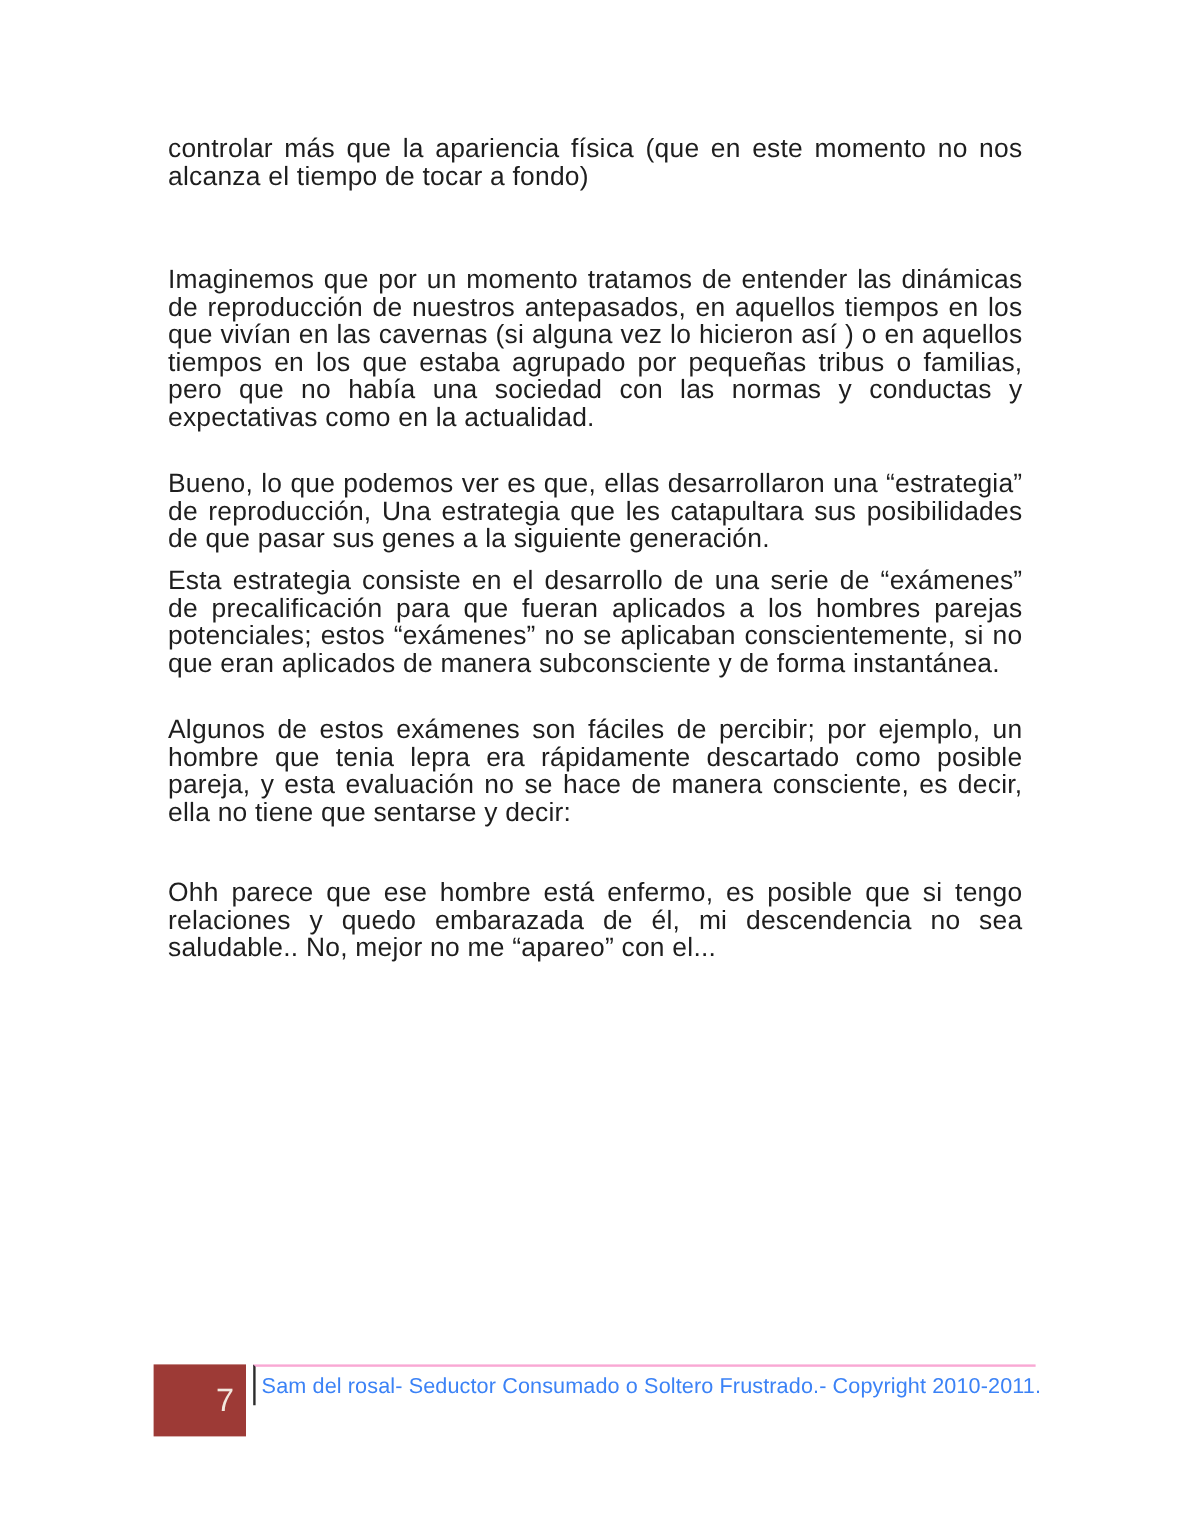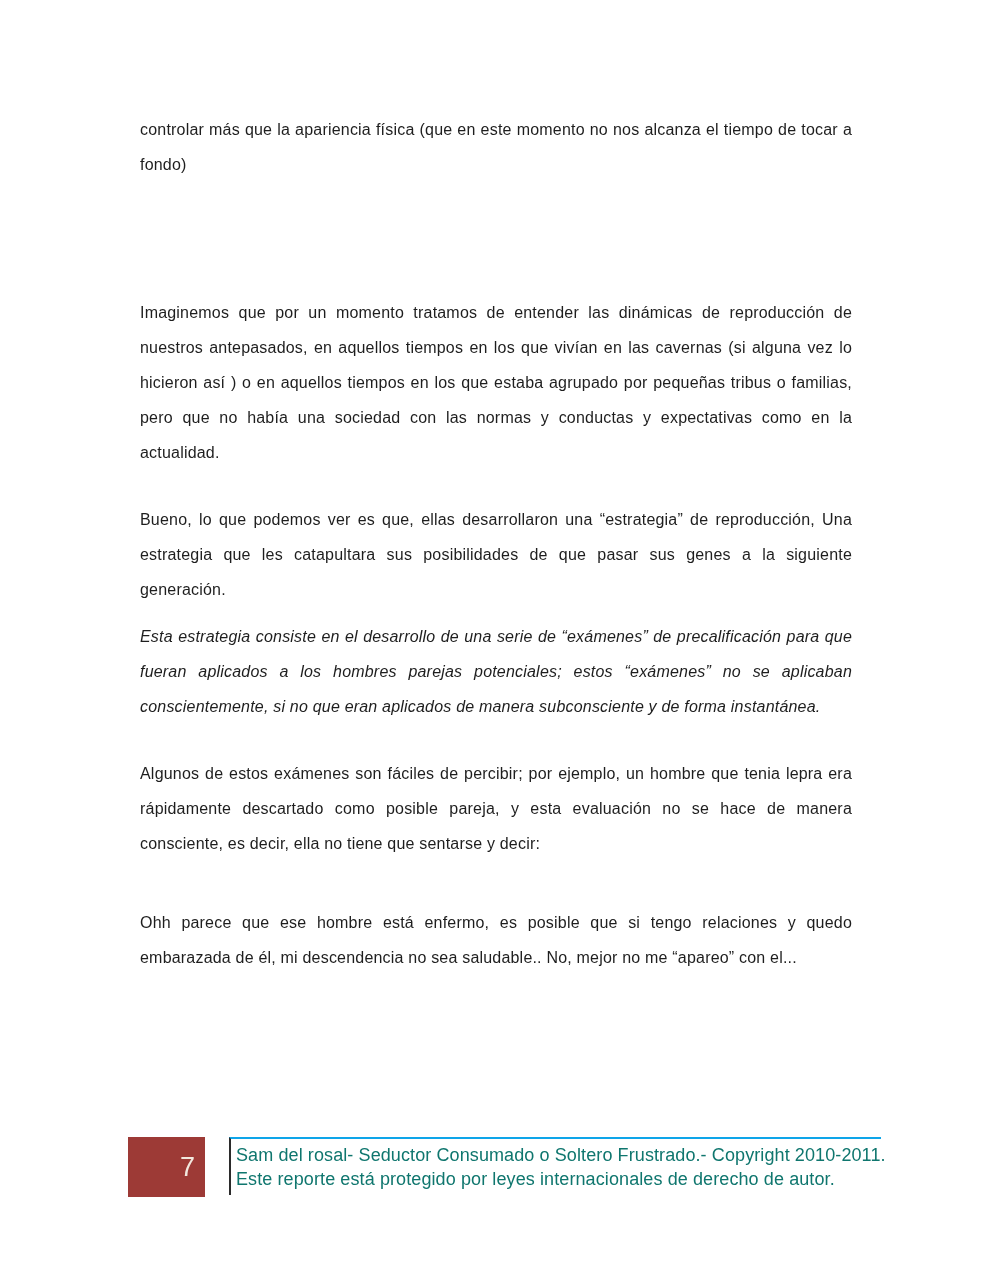--- a/index.html
+++ b/index.html
@@ -17,30 +17,30 @@
   }
   .content {
     position: absolute;
     left: 140px;
     top: 112px;
     width: 712px;
     color: #1e1e1e;
   }
   .content p {
     margin: 0;
-    font-size: 16px;
-    line-height: 35px;
+    font-size: 22px;
+    line-height: 23px;
     text-align: justify;
     text-justify: inter-word;
     letter-spacing: 0.2px;
     color: #1e1e1e;
   }
   .content p + p { margin-top: 32px; }
-  .content p.gap-large { margin-top: 113px; }
-  .content p.gap-medium { margin-top: 12px; font-style: italic; }
+  .content p.gap-large { margin-top: 63px; }
+  .content p.gap-medium { margin-top: 12px; }
   .content p.gap-big1 { }
   .content p.gap-big2 { margin-top: 44px; }
 
   .footer {
     position: absolute;
     left: 128px;
     top: 1137px;
     display: flex;
     align-items: flex-start;
   }
@@ -54,27 +54,27 @@
     padding-right: 10px;
     box-sizing: border-box;
     flex: 0 0 auto;
   }
   .pagenum-box span {
     color: #F2E8DE;
     font-size: 27px;
     line-height: 1;
   }
   .footer-text {
-    margin-left: 24px;
+    margin-left: 6px;
     width: 652px;
     box-sizing: border-box;
-    border-top: 2px solid #0ea5e9;
+    border-top: 2px solid #f9a8d4;
     border-left: 2px solid #2b2b2b;
     padding: 4px 0 4px 5px;
-    color: #0f766e;
+    color: #3b82f6;
   }
   .footer-text div {
     font-size: 18px;
     line-height: 24px;
     white-space: nowrap;
     letter-spacing: 0.1px;
   }
 </style>
 </head>
 <body>
@@ -89,17 +89,16 @@
     <p class="gap-big1">Algunos de estos exámenes son fáciles de percibir; por ejemplo, un hombre que tenia lepra era rápidamente descartado como posible pareja, y esta evaluación no se hace de manera consciente, es decir, ella no tiene que sentarse y decir:</p>
     <p class="gap-big2">Ohh parece que ese hombre está enfermo, es posible que si tengo relaciones y quedo embarazada de él, mi descendencia no sea saludable.. No, mejor no me “apareo” con el...</p>
   </div>
 
   <div class="footer">
     <div class="pagenum-box">
       <span>7</span>
     </div>
     <div class="footer-text">
       <div>Sam del rosal- Seductor Consumado o Soltero Frustrado.- Copyright 2010-2011.</div>
-      <div>Este  reporte está protegido por leyes internacionales de derecho de autor.</div>
     </div>
   </div>
 
 </div>
 
 </body></html>

